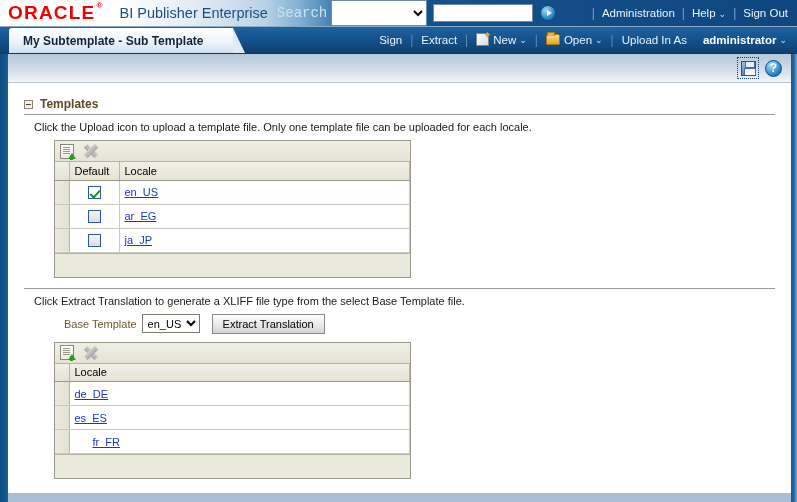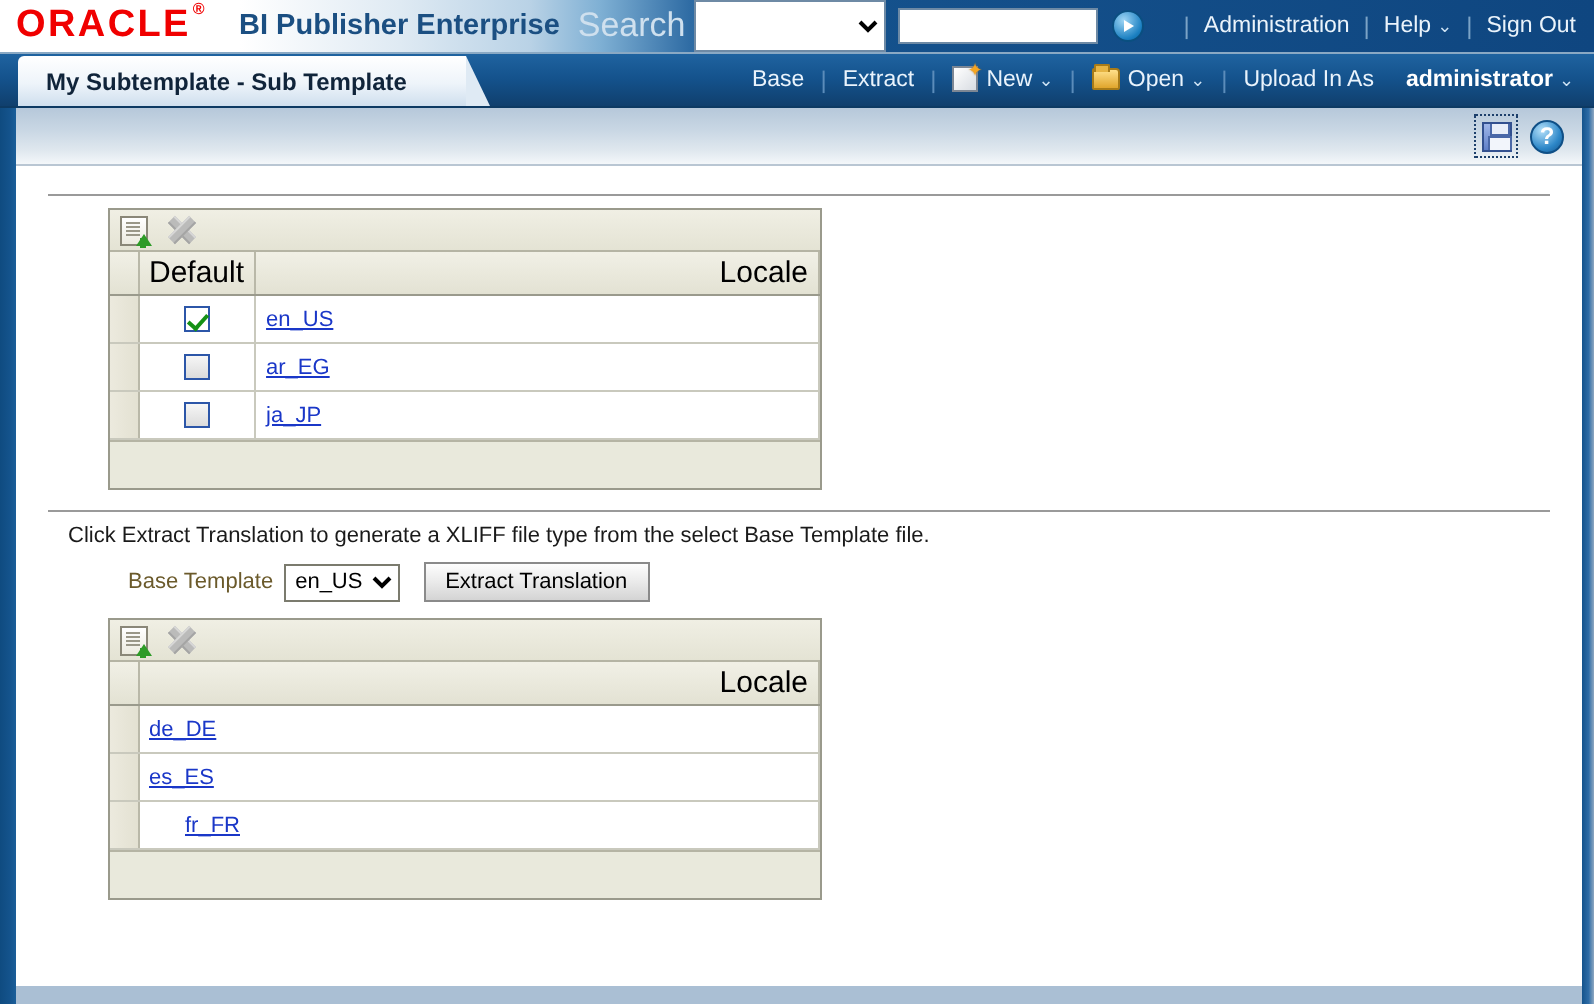--- a/index.html
+++ b/index.html
@@ -45,29 +45,30 @@
   .oracle-logo sup {
     font-size: 8px;
     vertical-align: super;
     position: relative;
     top: -3px;
     left: 1px;
   }
   .product-name {
     margin-left: 17px;
     font-size: 14.5px;
-    font-weight: bold;
+    font-weight: normal;
     color: #1b4f82;
     white-space: nowrap;
   }
   .search-label {
     margin-left: 9px;
-    font-size: 17px;
+    font-size: 14px;
     color: #cfe0ee;
     white-space: nowrap;
+    font-family: Liberation Mono, monospace;
   }
   .search-select {
     margin-left: 4px;
     width: 96px; height: 18px;
     font-size: 11px;
     font-family: "Liberation Sans", sans-serif;
     border: 1px solid #6e8aa5;
     background: #ffffff;
     padding: 12px 1px;
     color: #000;
@@ -410,23 +411,23 @@
     width: 100%;
     border-collapse: collapse;
     background: #ffffff;
     font-size: 11px;
   }
   table.grid th {
     background: linear-gradient(to bottom, #f1f0e6 0%, #e3e2d3 100%);
     border-right: 1px solid #b9b8a8;
     border-bottom: 1px solid #9a9a8c;
     font-weight: normal;
-    font-size: 15px;
+    font-size: 11px;
     color: #000000;
-    text-align: right;
+    text-align: left;
     padding: 2px 5px;
     height: 18px;
     white-space: nowrap;
   }
   table.grid th.corner {
     width: 14px;
     padding: 0;
     background: linear-gradient(to bottom, #f1f0e6 0%, #e3e2d3 100%);
   }
   table.grid td {
@@ -541,21 +542,21 @@
       <a class="hdr-link"><span>Help</span><span class="caret">⌄</span></a>
       <span class="hdr-sep">|</span>
       <a class="hdr-link">Sign Out</a>
     </div>
   </div>
 
   <div class="navbar">
     <div class="tab-active">My Subtemplate - Sub Template</div>
 
     <div class="nav-right">
-      <a class="nav-link">Base</a>
+      <a class="nav-link">Sign</a>
       <span class="nav-sep">|</span>
       <a class="nav-link">Extract</a>
       <span class="nav-sep">|</span>
       <a class="nav-link">
           <span class="icon-new"></span>
           <span>New</span>
           <span class="caret">⌄</span>
         </a>
       <span class="nav-sep">|</span>
       <a class="nav-link">
@@ -581,21 +582,26 @@
       <div class="page-toolbar">
         <div class="btn-save">
           <div class="floppy"></div>
         </div>
         <div class="btn-help">?</div>
       </div>
 
       <div class="content-area">
 
         <div class="section">
+          <div class="section-head">
+            <span class="collapse-box"></span>
+            <span class="section-title">Templates</span>
+          </div>
           <div class="section-rule"></div>
+          <p class="section-desc">Click the Upload icon to upload a template file. Only one template file can be uploaded for each locale.</p>
 
           <div class="grid-wrap">
             <div class="grid-toolbar">
               <span class="ico-upload">
                   <span class="ico-upload-stem"></span>
                 </span>
               <span class="ico-delete"></span>
             </div>
             <table class="grid">
               <thead>

